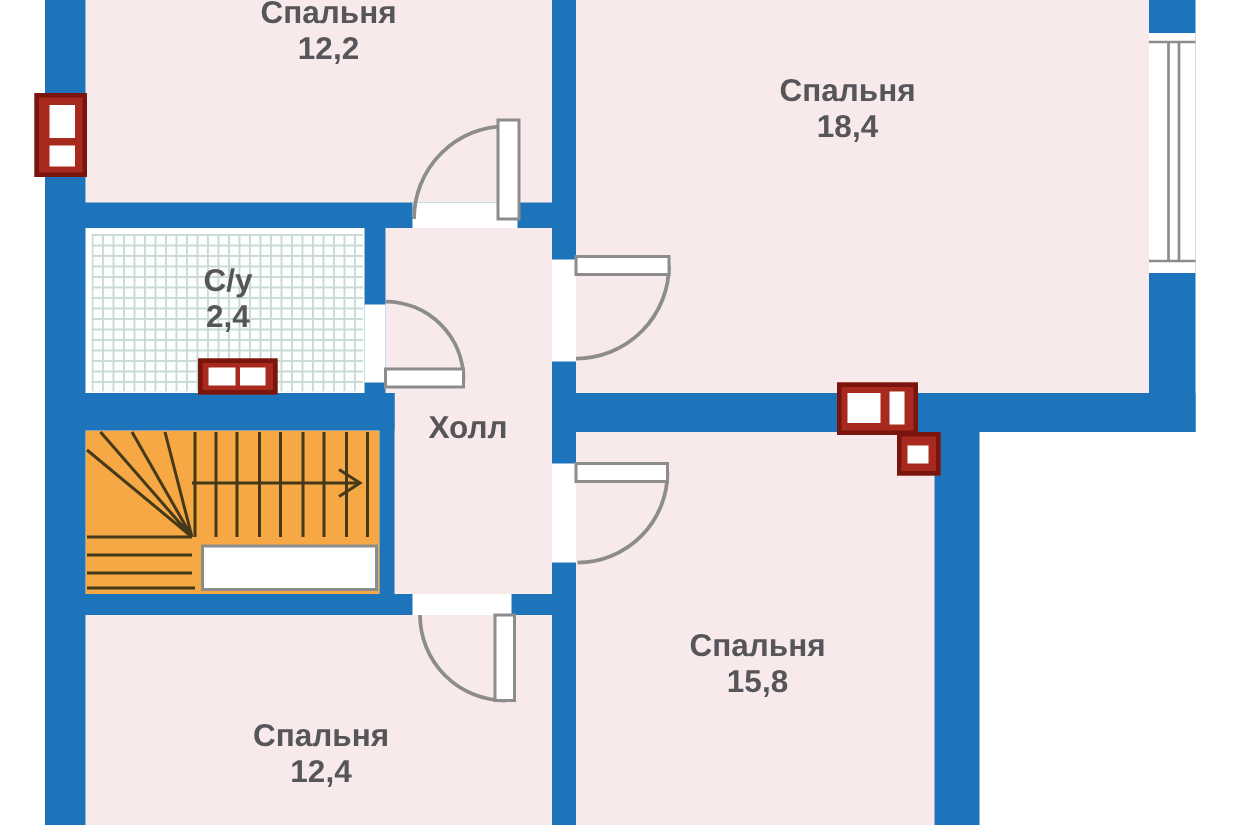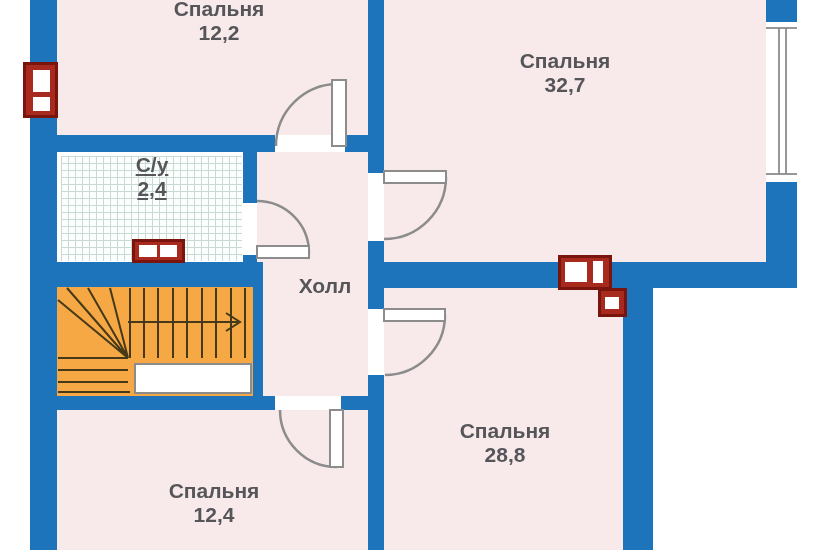--- a/index.html
+++ b/index.html
@@ -117,31 +117,31 @@
   <div class="abs chimney" style="left:598px;top:288px;width:29px;height:29px;">
     <div class="flue" style="left:4px;top:6px;width:14px;height:12px;"></div>
   </div>
 
   <div class="lbl" style="left:119px;top:-3px;width:200px;">
     <div>Спальня</div>
     <div>12,2</div>
   </div>
   <div class="lbl" style="left:465px;top:49px;width:200px;">
     <div>Спальня</div>
-    <div>32,7</div>
+    <div>18,4</div>
   </div>
-  <div class="lbl" style="left:92px;top:153px;width:120px;text-decoration:underline;">
+  <div class="lbl" style="left:92px;top:176px;width:120px;">
     <div>С/у</div>
     <div>2,4</div>
   </div>
-  <div class="lbl" style="left:270px;top:274px;width:110px;">
+  <div class="lbl" style="left:257px;top:274px;width:110px;">
     <div>Холл</div>
   </div>
   <div class="lbl" style="left:405px;top:419px;width:200px;">
     <div>Спальня</div>
-    <div>28,8</div>
+    <div>15,8</div>
   </div>
   <div class="lbl" style="left:114px;top:479px;width:200px;">
     <div>Спальня</div>
     <div>12,4</div>
   </div>
 
 </div>
 
 </body></html>

